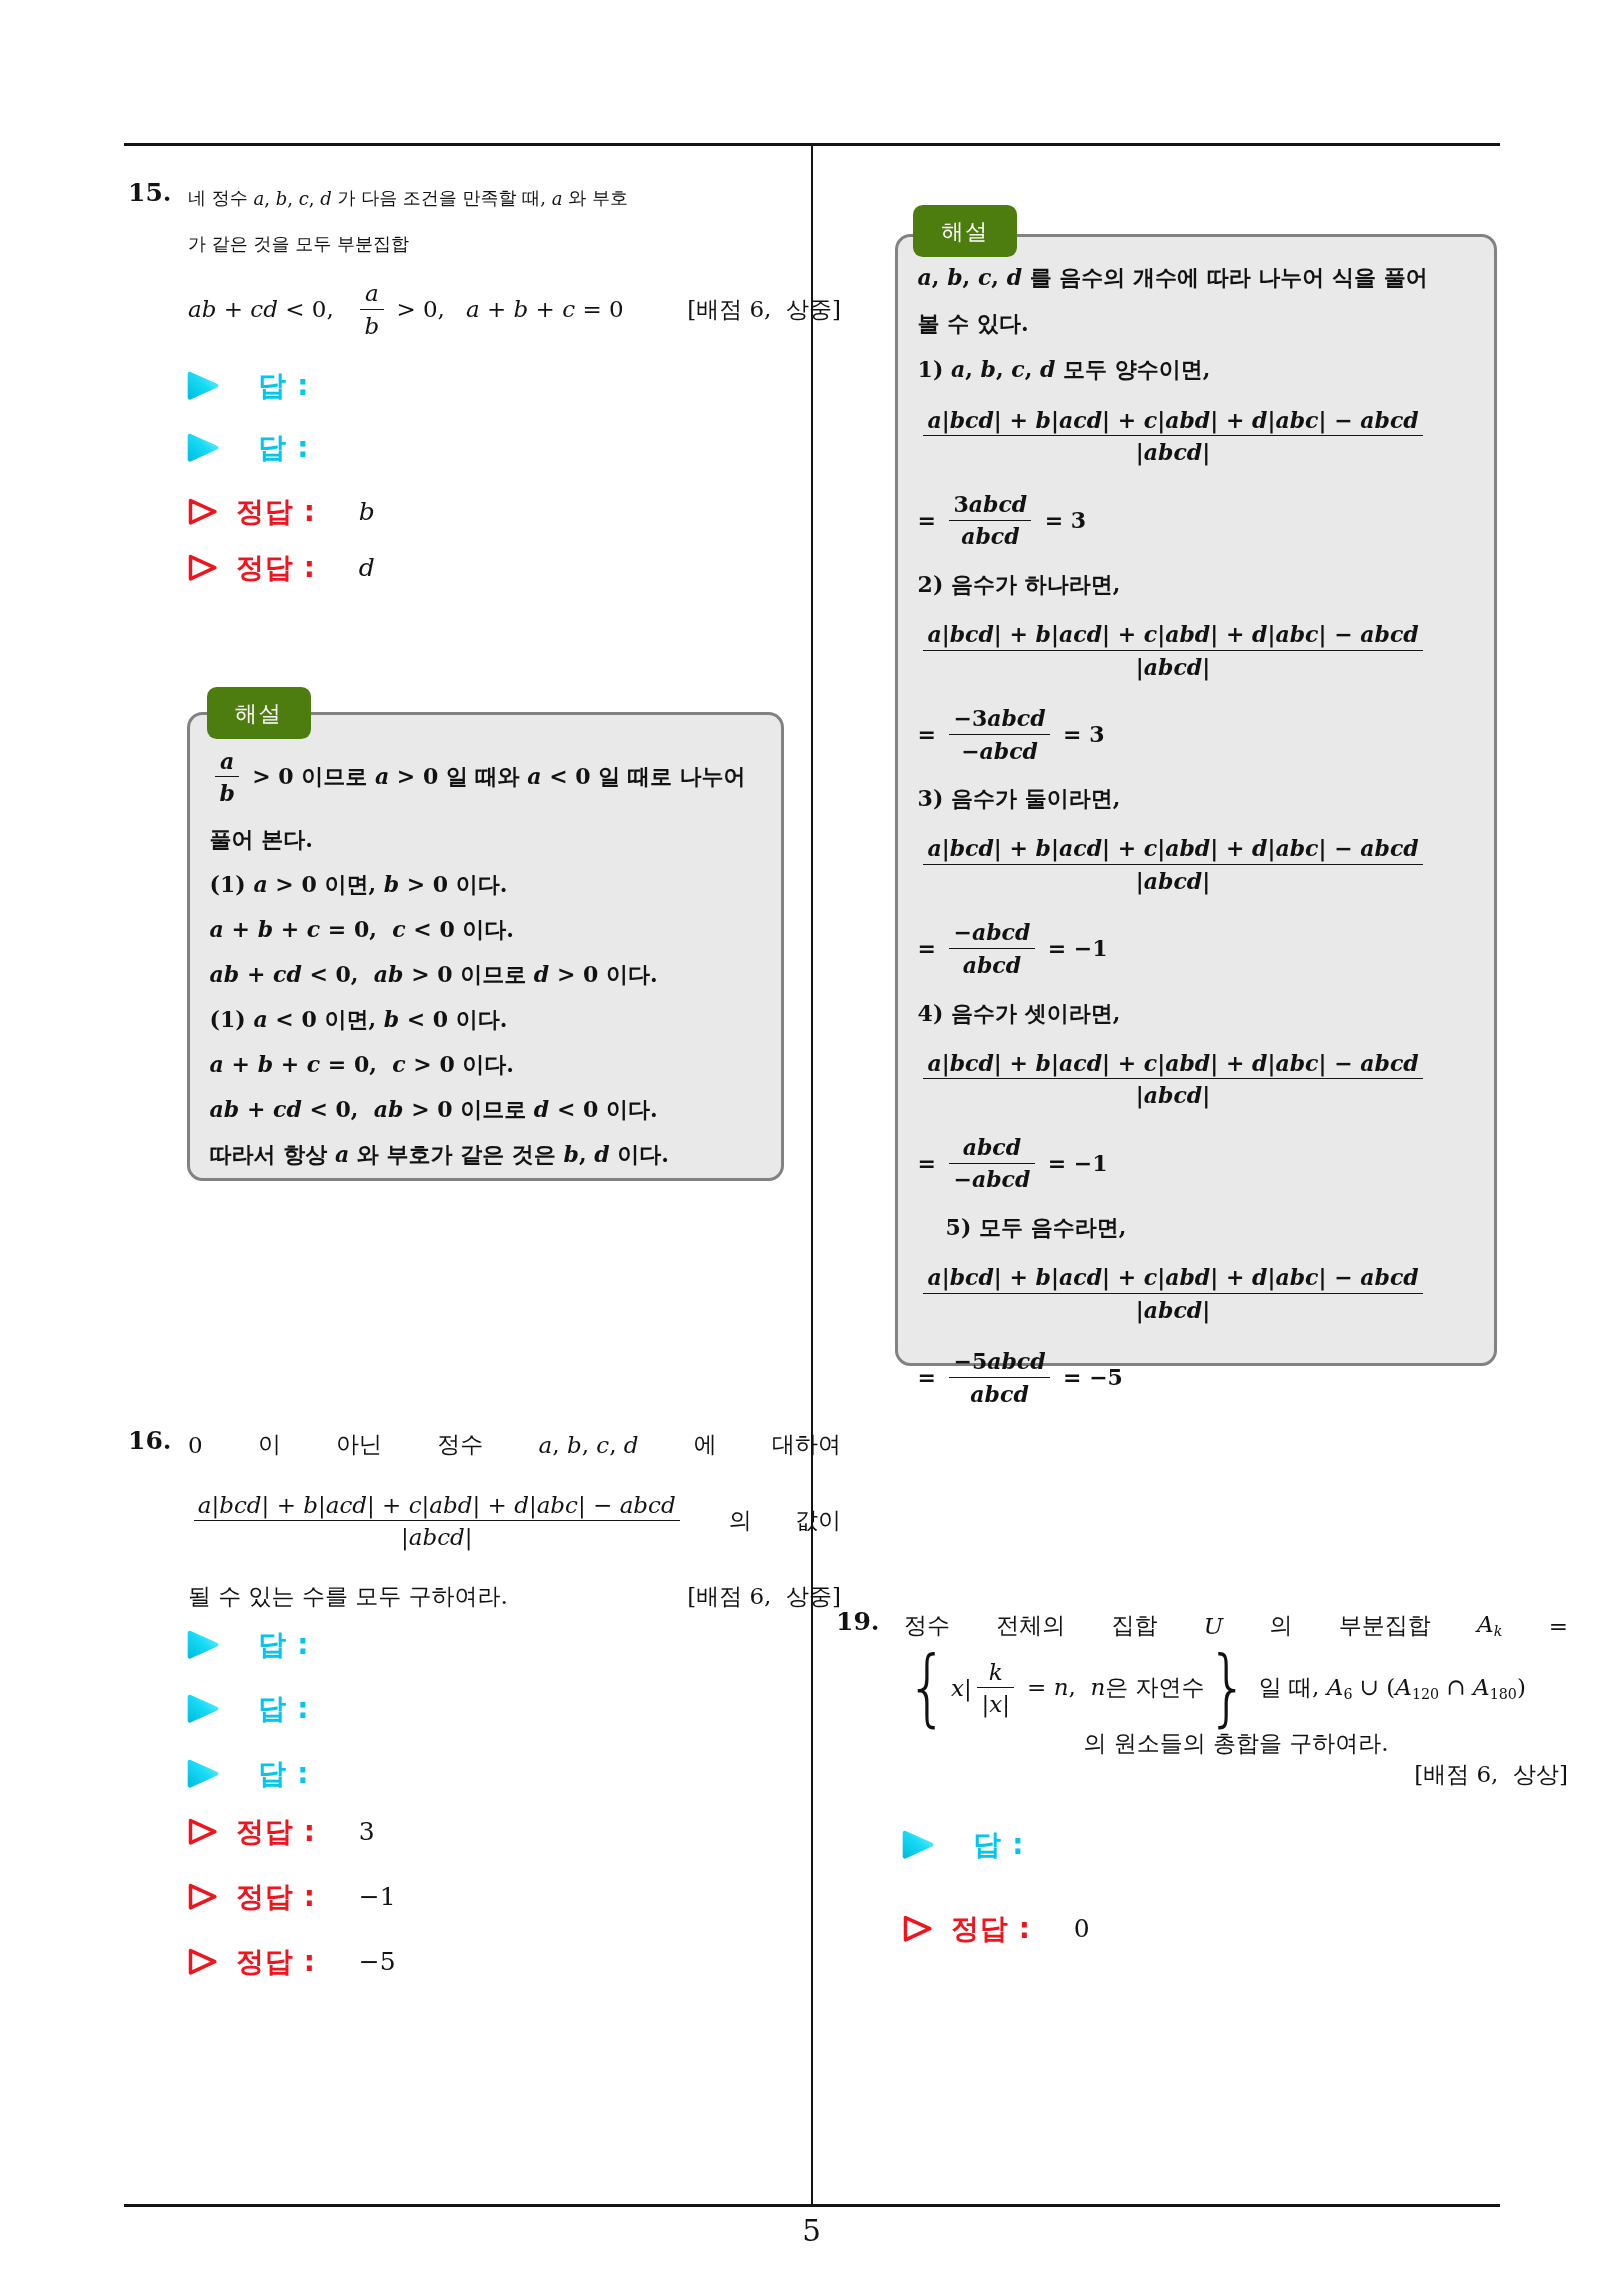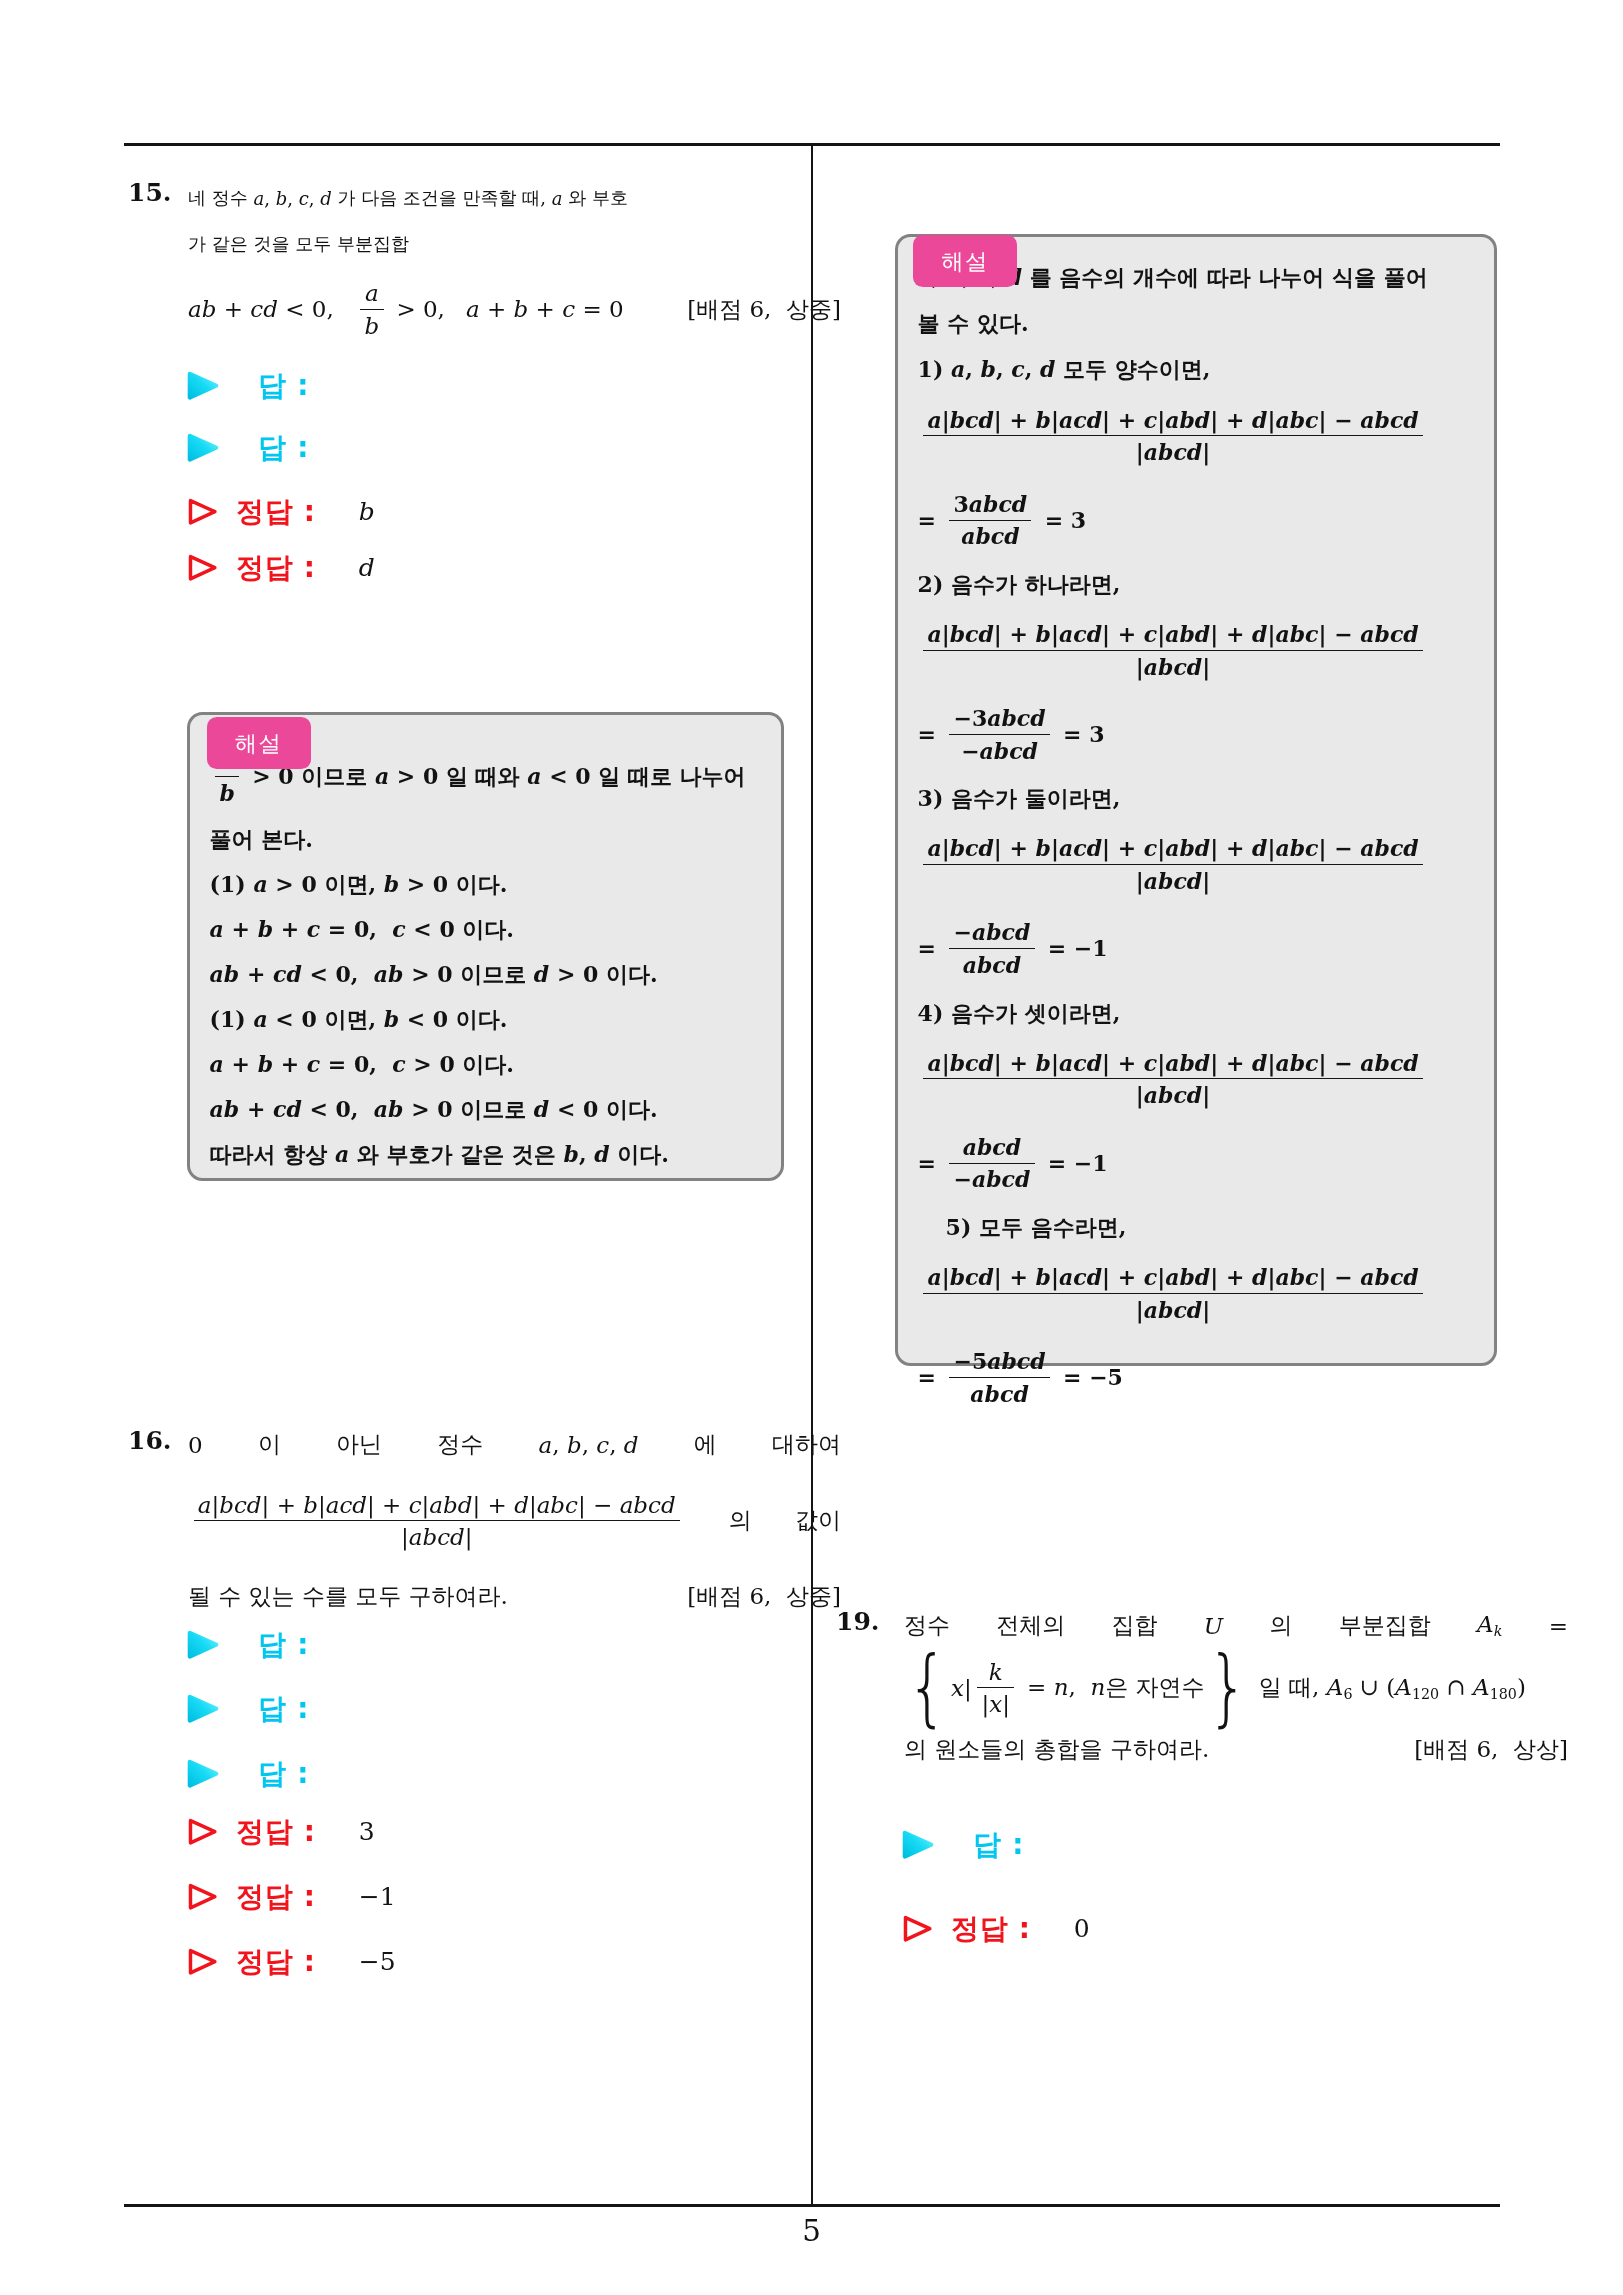--- a/index.html
+++ b/index.html
@@ -30,24 +30,24 @@
   
   .ans{position:absolute;display:flex;align-items:center;height:41px;}
   .ans .lbl{font-family:"DejaVu Sans","Liberation Sans",sans-serif;font-weight:700;
             font-size:28px;letter-spacing:0.7px;}
   .ans.sub .lbl{color:#00c6f0;margin-left:39px;}
   .ans.cor .lbl{color:#f2141c;margin-left:17px;}
   .ans .val{font-size:25px;margin-left:43px;color:#131313;}
   .tri{flex:0 0 auto;display:block;}
   
   .solwrap{position:absolute;}
-  .soltab{position:absolute;z-index:2;background:#ec4899;color:#ffffff;
+  .soltab{position:absolute;z-index:2;background:#4d7c0f;color:#ffffff;
           border-radius:9.8px;display:flex;align-items:center;justify-content:center;
           font-size:22.4px;letter-spacing:1.4px;width:104px;height:52px;
-          font-family:"DejaVu Serif","Liberation Serif",serif;margin-top:30px;}
+          font-family:"DejaVu Serif","Liberation Serif",serif;}
   .solbox{position:absolute;left:0;right:0;background:#e9e9e9;border:3.5px solid #828282;
           border-radius:15.4px;z-index:1;}
   .bline{display:flex;align-items:center;font-size:22px;white-space:pre;height:45px;font-weight:bold;}
   .bline.hasfrac{height:auto;padding:5.6px 0;}
   #sol15 .bline.hasfrac{min-height:70px;}
   #sol16 .bline.hasfrac{min-height:73px;}
   .pgnum{position:absolute;left:0;width:100%;text-align:center;font-size:29.4px;}
 </style>
 </head>
 <body>
@@ -183,21 +183,21 @@
     <div class="bline" style="height:46px;margin-left:28px;"><span class="m">5) 모두 음수라면,</span></div>
     <div class="bline hasfrac"><span class="frac"><span class="fn"><i>a</i>|<i>bcd</i>| + <i>b</i>|<i>acd</i>| + <i>c</i>|<i>abd</i>| + <i>d</i>|<i>abc</i>| − <i>abcd</i></span><span class="fd">|<i>abcd</i>|</span></span></div>
     <div class="bline hasfrac"><span class="m">= </span><span class="frac"><span class="fn">−5<i>abcd</i></span><span class="fd"><i>abcd</i></span></span><span class="m"> = −5</span></div>
   </div>
 </div>
 
 <div class="prob" id="p17" style="left:836px;top:1604px;width:664px;padding-left:68px;">
   <span class="pnum">19.</span>
   <div class="pline just" style="height:43px;"><span class="m">정수</span><span class="m">전체의</span><span class="m">집합</span><span class="m"><i>U</i></span><span class="m">의</span><span class="m">부분집합</span><span class="m"><i>A</i><sub><i>k</i></sub></span><span class="m">=</span></div>
   <div class="pline" style="height:81px;overflow:visible;"><span class="bigbrace">{</span><span class="m"><i>x</i>|</span><span class="frac"><span class="fn"><i>k</i></span><span class="fd">|<i>x</i>|</span></span><span class="m"> = <i>n</i>,  <i>n</i>은 자연수</span><span class="bigbrace">}</span><span class="m"> 일 때, <i>A</i><sub>6</sub> ∪ (<i>A</i><sub>120</sub> ∩ <i>A</i><sub>180</sub>)</span></div>
-  <div class="pline" style="height:43px;"><span class="m">의 원소들의 총합을 구하여라.</span><span class="pts">[배점 6,  상상]</span></div>
+  <div class="pline" style="height:43px;flex-direction:column;"><span class="m">의 원소들의 총합을 구하여라.</span><span class="pts">[배점 6,  상상]</span></div>
 </div>
 
 <div class="ans sub" style="left:902px;top:1824px;">
   <svg class="tri" width="32" height="29.4" viewBox="0 0 46 42">
       <polygon points="4,4 42,21 4,38" fill="url(#triGrad)" stroke="url(#triGrad)" stroke-width="6" stroke-linejoin="round"></polygon>
     </svg>
   <span class="lbl">답 :</span>
 </div>
 <div class="ans cor" style="left:902px;top:1908px;">
   <svg class="tri" width="32" height="29.4" viewBox="0 0 46 42">

